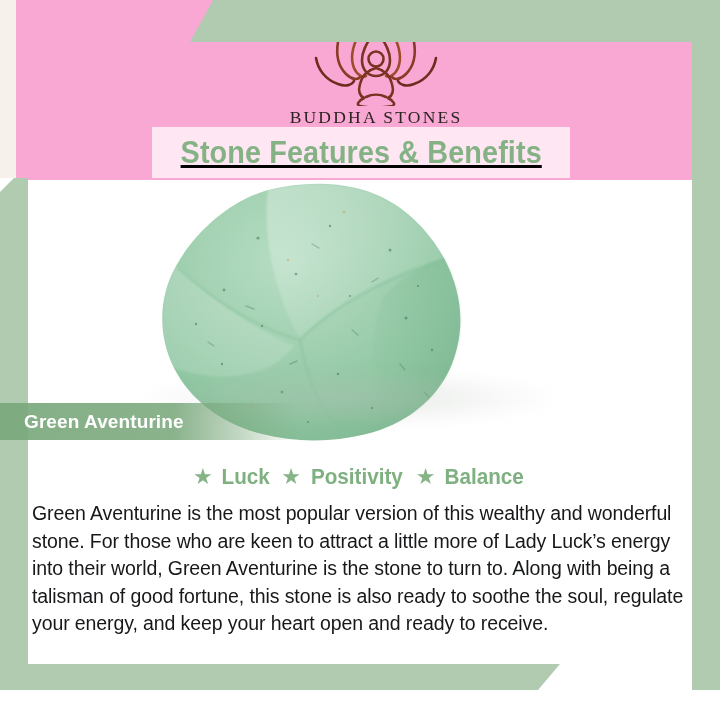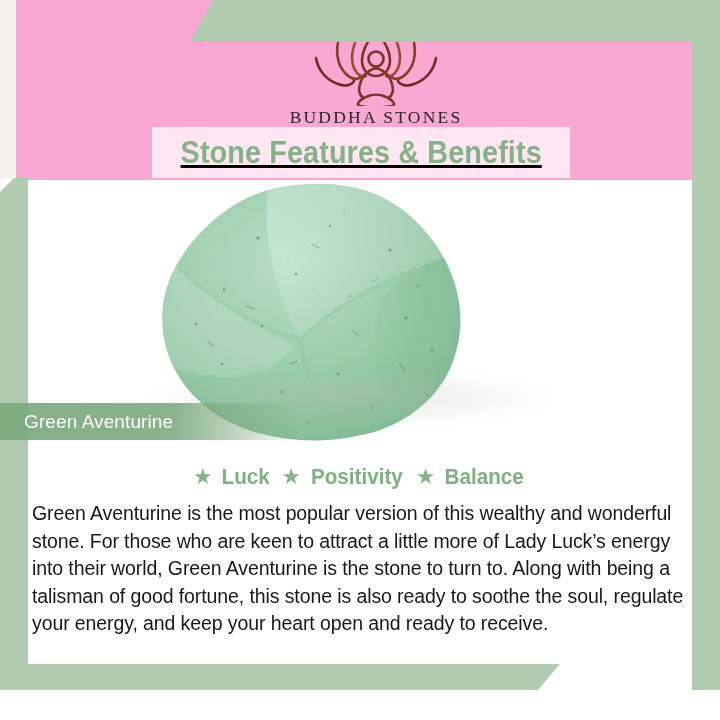--- a/index.html
+++ b/index.html
@@ -148,21 +148,21 @@
     top: 403px;
     width: 300px;
     height: 37px;
     background: linear-gradient(to right, rgba(122,168,124,0.92) 0%, rgba(122,168,124,0.88) 58%, rgba(122,168,124,0.45) 80%, rgba(122,168,124,0) 100%);
     display: flex;
     align-items: center;
     z-index: 6;
   }
   .caption-text {
     color: #ffffff;
-    font-weight: normal;
+    font-weight: bold;
     font-size: 19px;
     padding-left: 24px;
     white-space: nowrap;
     letter-spacing: 0.1px;
   }
 
   
   .content {
     position: absolute;
     top: 443px;

